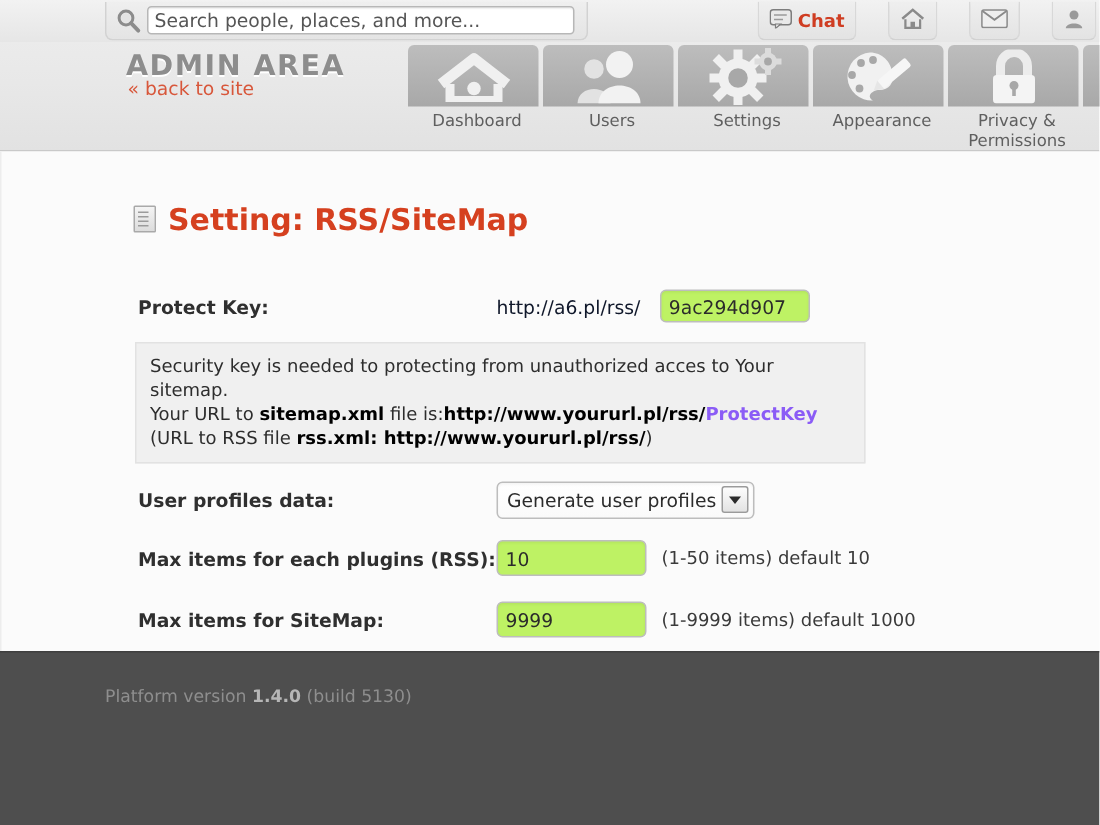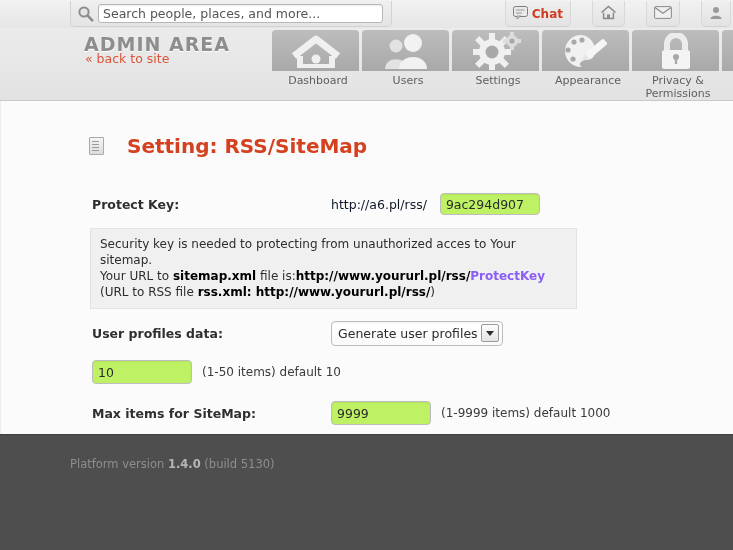--- a/index.html
+++ b/index.html
@@ -168,21 +168,20 @@
     height: 333px;
     background: #fbfbfb;
     border-left: 1px solid #ededed;
     box-sizing: border-box;
   }
   .page-head {
     position: absolute;
     left: 88px; top: 33px;
     display: flex;
     align-items: center;
-    gap: 15px;
   }
   .page-head-icon {
     width: 13px; height: 16px;
     background: linear-gradient(to bottom, #f4f4f4, #dcdcdc);
     border: 1px solid #a9a9a9;
     border-radius: 1px;
     position: relative;
     margin-right: 8px;
   }
   .page-head-icon:before {
@@ -522,20 +521,21 @@
         <div class="sel-wrap">
           <span class="sel-text">Generate user profiles da</span>
           <span class="sel-btn">
             <span class="sel-caret"></span>
           </span>
         </div>
       </div>
 
       
       <div class="row" style="margin-top:9px;">
+        <div class="row-label">Max items for each plugins (RSS):</div>
         <input class="txt txt-num" type="text" value="10" style="">
         <span class="hint">(1-50 items) default 10</span>
       </div>
 
       
       <div class="row" style="margin-top:11px;">
         <div class="row-label">Max items for SiteMap:</div>
         <input class="txt txt-num" type="text" value="9999" style="">
         <span class="hint">(1-9999 items) default 1000</span>
       </div>

